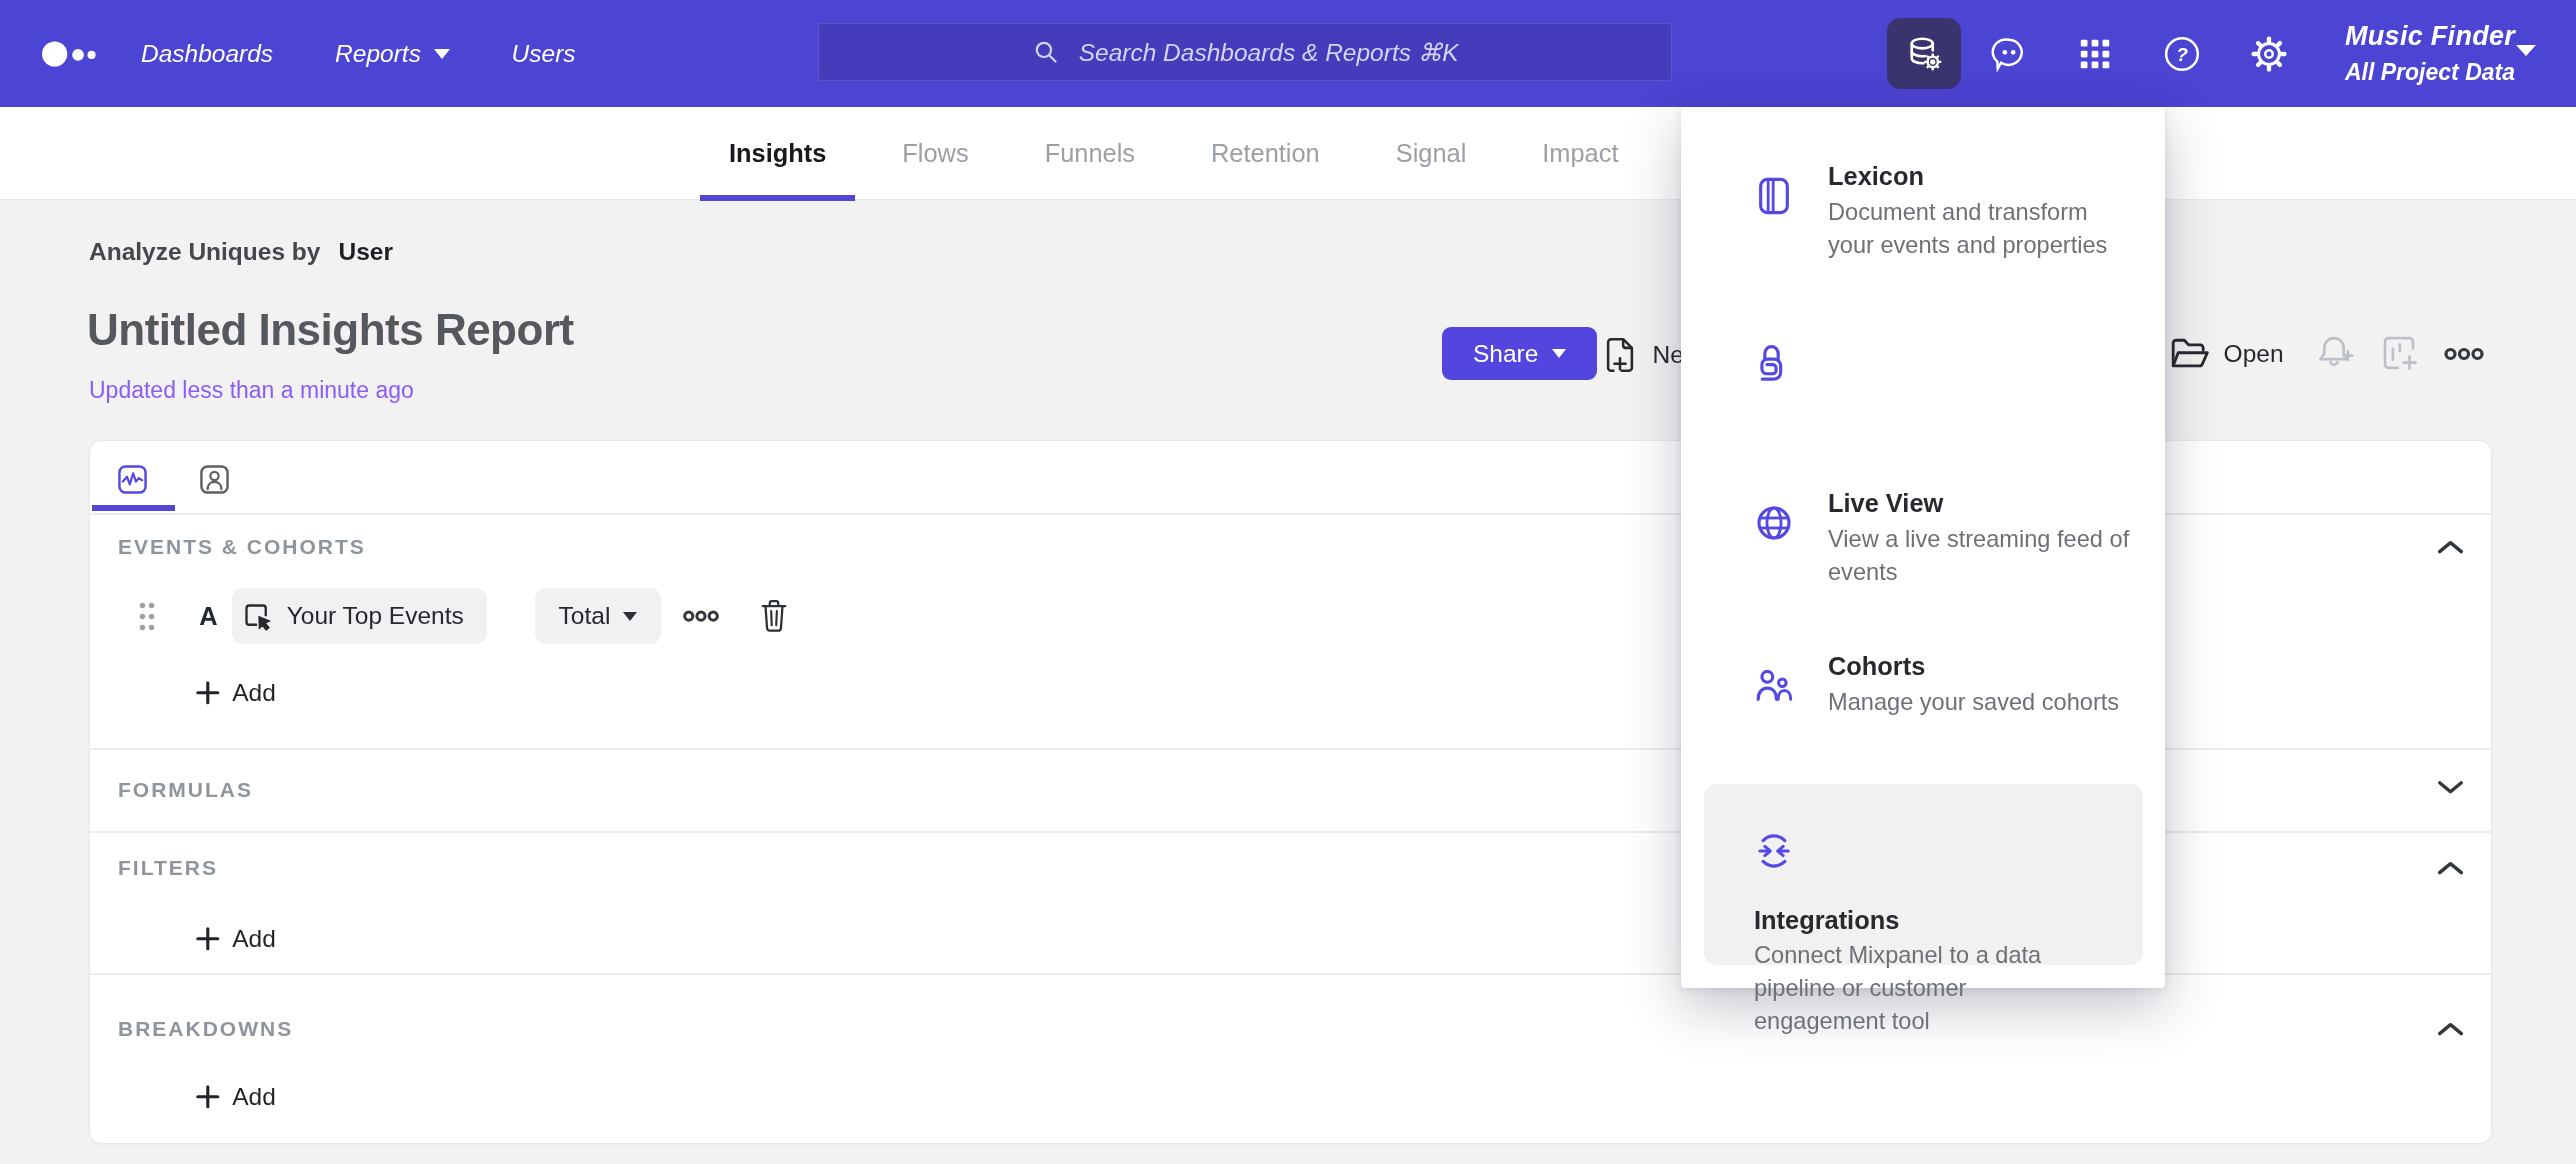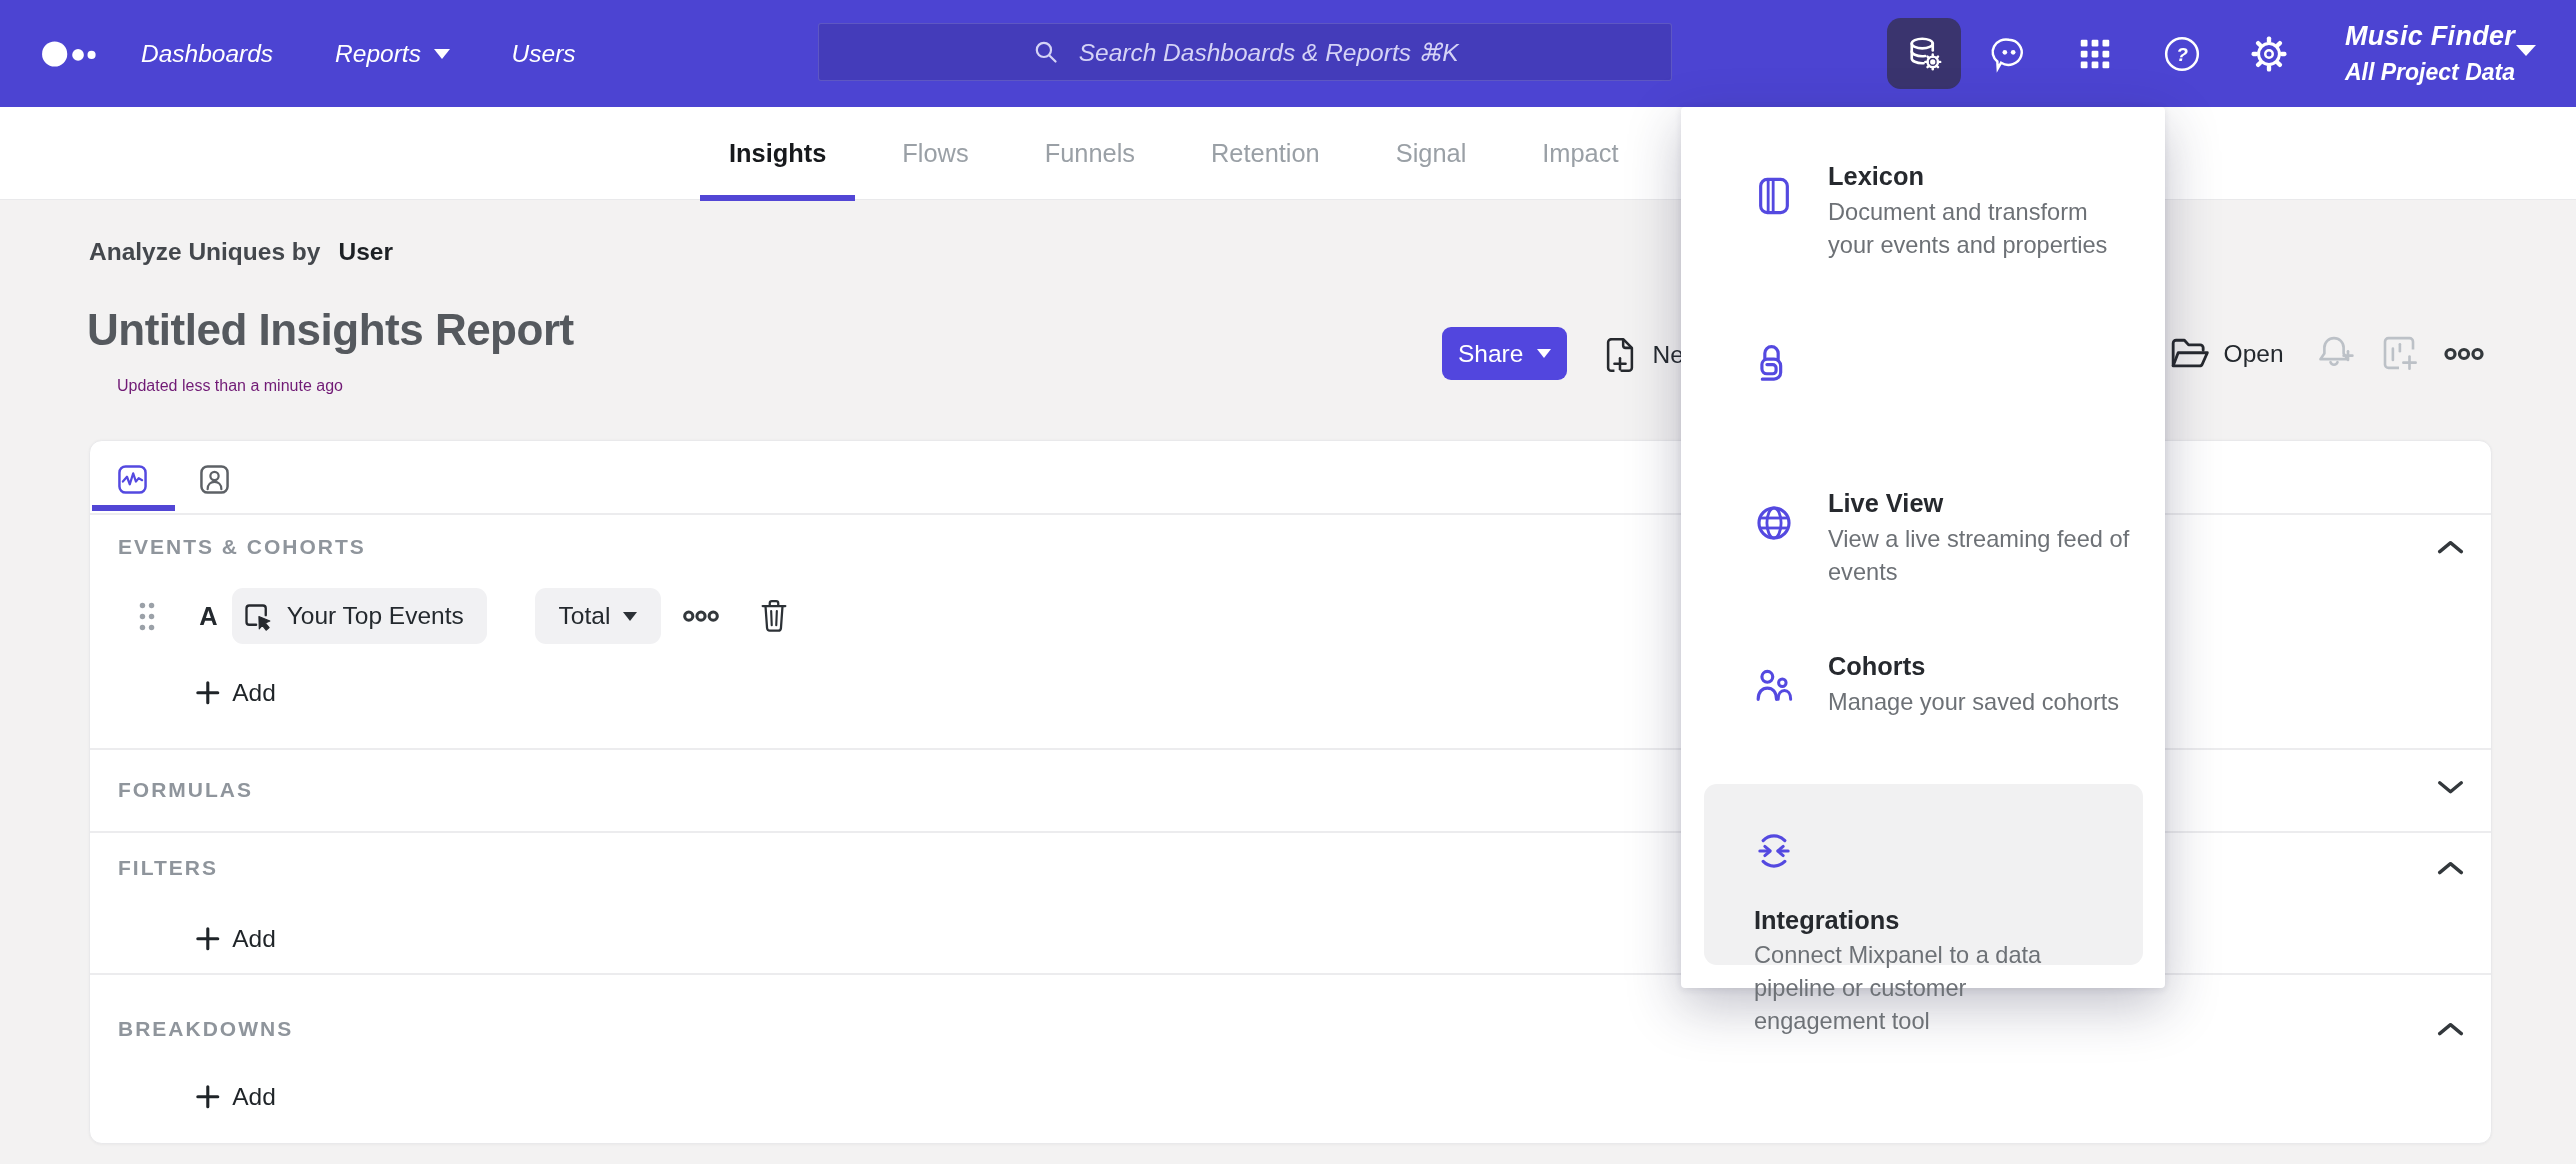--- a/index.html
+++ b/index.html
@@ -31,25 +31,25 @@
   .tabsband { position:absolute; left:0; top:107px; width:2576px; height:93px; background:#ffffff; border-bottom:1.8px solid #e9e9eb; z-index:2; }
   .tabs { position:absolute; left:700px; top:0; height:93px; display:flex; gap:18px; }
   .tab { position:relative; height:93px; display:flex; align-items:center; padding:0 29px; font-size:25.4px; font-weight:500; color:#9aa0a6; cursor:pointer; }
   .tab.active { color:#17191c; font-weight:700; }
   .tab.active::after { content:""; position:absolute; left:0; right:0; bottom:-0.9px; height:6.3px; background:#5246d5; }
 
   
   .analyze { position:absolute; left:89px; top:238px; font-size:24.5px; font-weight:600; color:#44484d; display:flex; gap:18px; }
   .analyze b { color:#1d2125; font-weight:700; cursor:pointer; }
   .rtitle { position:absolute; left:87px; top:305px; font-size:44px; font-weight:700; color:#55595e; letter-spacing:-0.5px; }
-  .rupdated { position:absolute; left:89px; top:377px; font-size:16px; color:#701a75;margin-left:28px; }
+  .rupdated { position:absolute; left:89px; top:377px; font-size:23px; color:#8b5cf6; }
 
   
   .toolbar { position:absolute; left:0; top:0; z-index:5; }
-  .share-btn { position:absolute; left:1442px; top:327px; width:125px; height:53px; background:#5246de; border:none; border-radius:9px;
+  .share-btn { position:absolute; left:1442px; top:327px; width:155px; height:53px; background:#5246de; border:none; border-radius:9px;
     display:flex; align-items:center; justify-content:center; gap:13.6px; color:#fff; font-size:24.5px; font-weight:500; font-family:inherit; cursor:pointer; }
   .tb-item { position:absolute; display:flex; align-items:center; gap:13.6px; font-size:24.5px; font-weight:500; color:#24292e; cursor:pointer; }
   .icon-btn { position:absolute; cursor:pointer; }
 
   
   .card { position:absolute; left:89px; top:440px; width:2403px; height:704px; background:#ffffff; border:1.8px solid #e9e9eb;
     border-radius:12.7px; box-shadow:0 0.9px 2.7px rgba(0,0,0,0.04); z-index:1; }
   .card-tab { position:absolute; top:22px; width:33px; height:33px; cursor:pointer; }
   .card-underline { position:absolute; left:1.8px; top:64px; width:83px; height:6.3px; background:#5246d5; }
   .divider { position:absolute; left:0; width:100%; height:1.8px; background:#ececee; }

